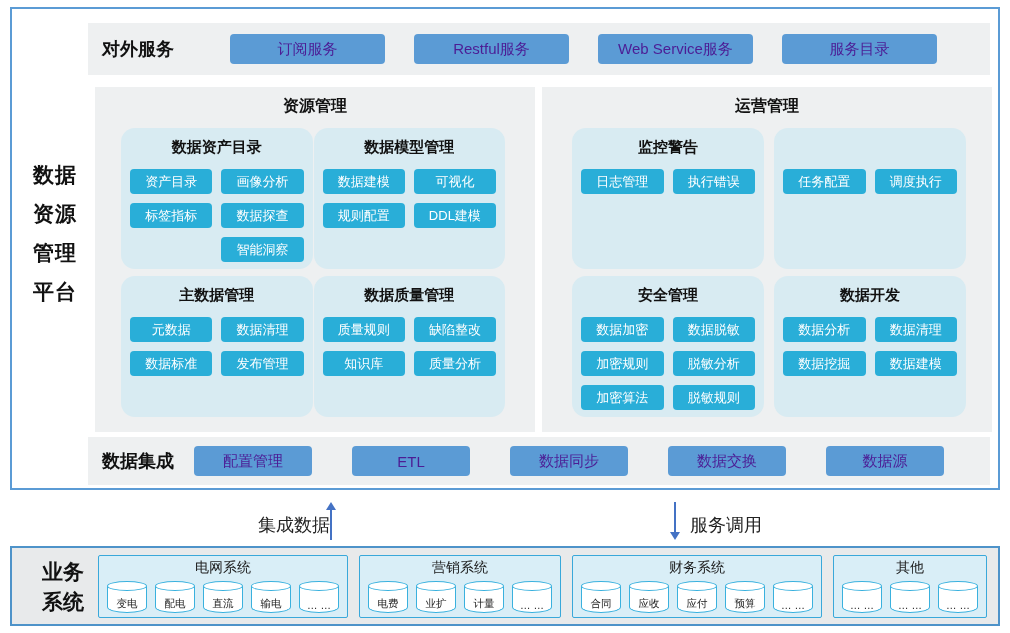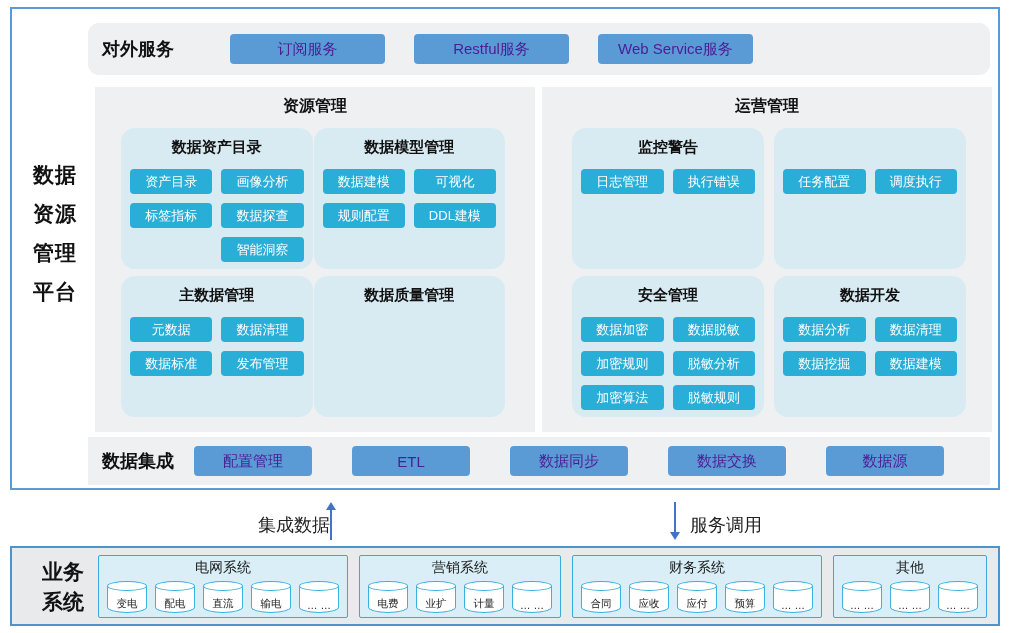--- a/index.html
+++ b/index.html
@@ -14,21 +14,21 @@
     border:2px solid #5b9bd5; background:#fff; box-sizing:border-box;
   }
   .platform-title {
     position:absolute; left:21px; top:146px;
     font-size:21px; font-weight:bold; line-height:39px; letter-spacing:1px;
   }
   
   .band {
     position:absolute; background:#eef0f1; display:flex; align-items:center;
   }
-  .band-ext   { left:76px; top:14px;  width:902px; height:52px;border-radius:11px; }
+  .band-ext   { left:76px; top:14px;  width:902px; height:52px; }
   .band-integ { left:76px; top:428px; width:902px; height:48px; }
   .band-label { font-size:18px; font-weight:bold; margin-left:14px; white-space:nowrap; }
   .big-btn {
     background:#5b9bd5; color:#4c1d95; font-size:15px; height:30px;
     border-radius:4px; display:flex; align-items:center; justify-content:center;
     cursor:pointer; white-space:nowrap;
   }
   .band-ext .big-btn { width:155px; margin-left:29px; }
   .band-ext .big-btn:nth-of-type(2) { margin-left:56px; }
   .band-integ .big-btn { width:118px; margin-left:40px; }
@@ -106,20 +106,21 @@
     <div>资源</div>
     <div>管理</div>
     <div>平台</div>
   </div>
 
   <div class="band band-ext" id="ext-band">
     <div class="band-label">对外服务</div>
   <div class="big-btn">订阅服务</div>
       <div class="big-btn">Restful服务</div>
       <div class="big-btn">Web Service服务</div>
+      <div class="big-btn">服务目录</div>
     </div>
 
   <div class="panel" id="panel-resource">
     <div class="panel-title">资源管理</div>
     <div class="cards" id="res-cards">
         <div class="card">
           <div class="card-title">数据资产目录</div>
           <div class="card-btns">
             <div class="s-btn">资产目录</div>
             <div class="s-btn">画像分析</div>
@@ -142,20 +143,26 @@
           <div class="card-title">主数据管理</div>
           <div class="card-btns">
             <div class="s-btn">元数据</div>
             <div class="s-btn">数据清理</div>
             <div class="s-btn">数据标准</div>
             <div class="s-btn">发布管理</div>
           </div>
         </div>
         <div class="card">
           <div class="card-title">数据质量管理</div>
+          <div class="card-btns">
+            <div class="s-btn">质量规则</div>
+            <div class="s-btn">缺陷整改</div>
+            <div class="s-btn">知识库</div>
+            <div class="s-btn">质量分析</div>
+          </div>
         </div>
       </div>
   </div>
 
   <div class="panel" id="panel-operation">
     <div class="panel-title">运营管理</div>
     <div class="cards" id="ops-cards">
         <div class="card">
           <div class="card-title">监控警告</div>
           <div class="card-btns">

